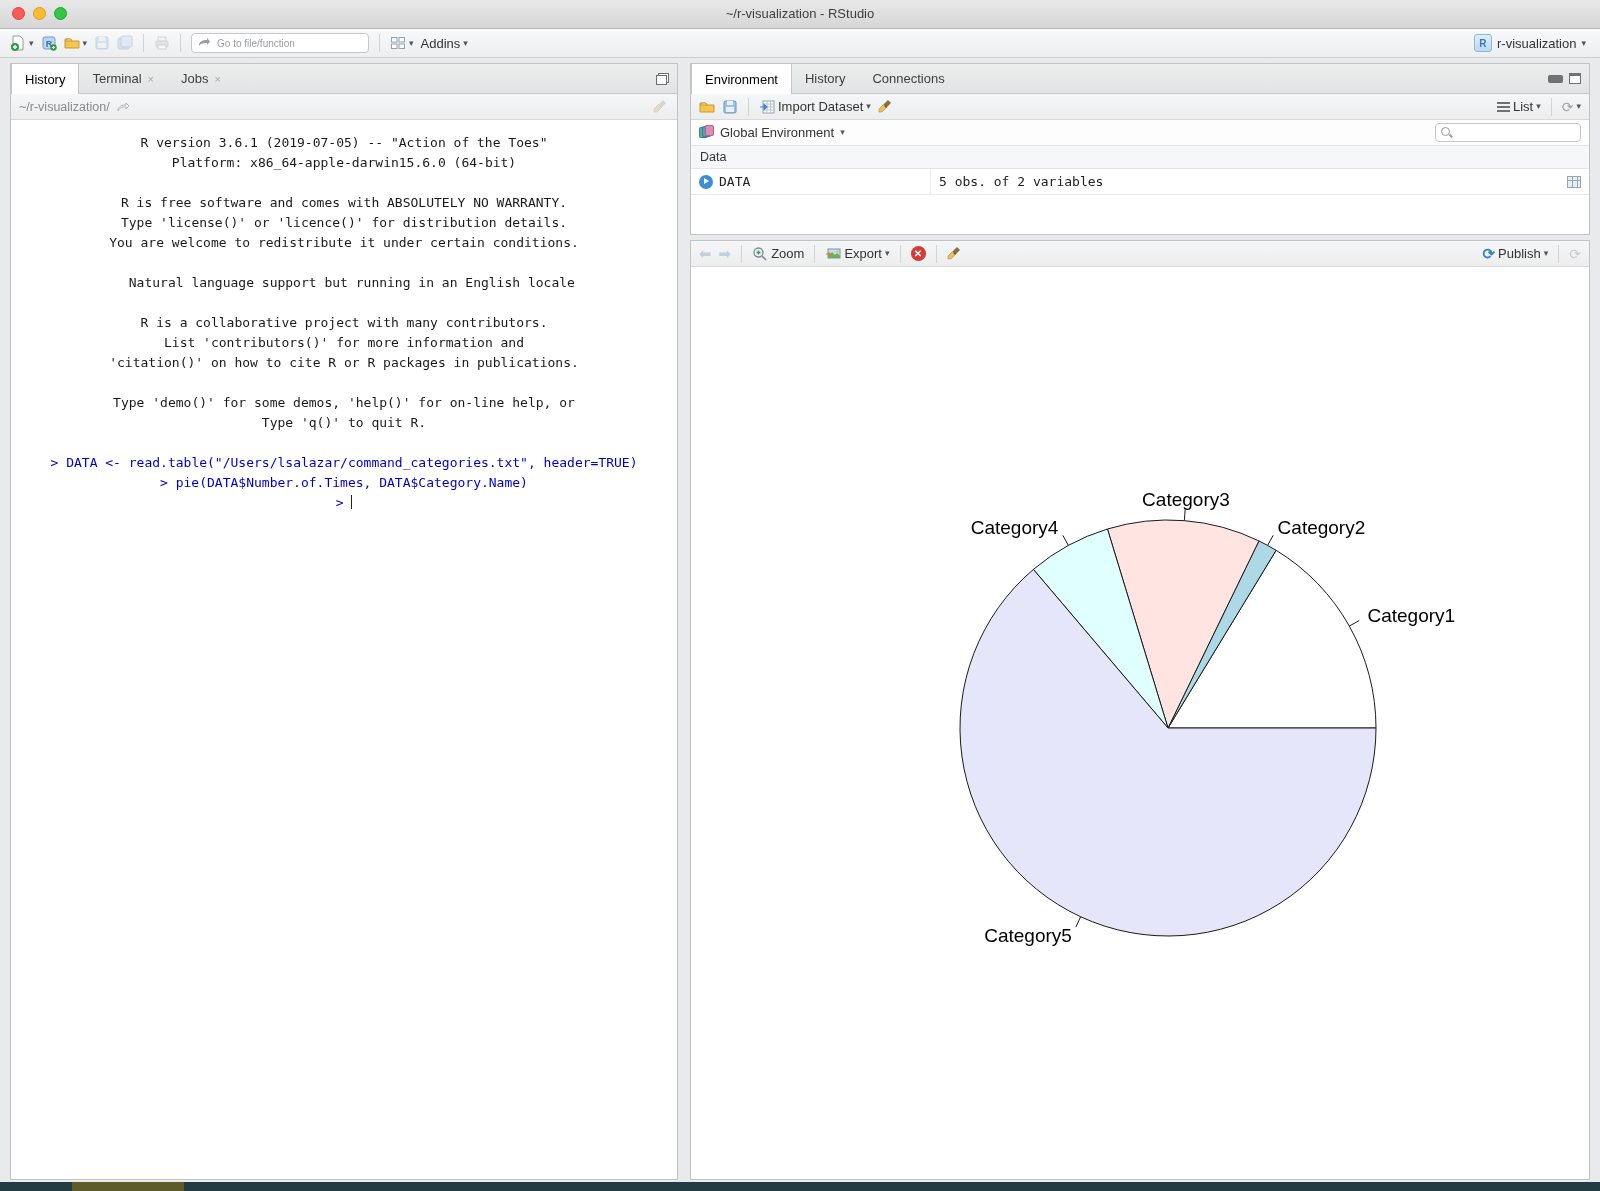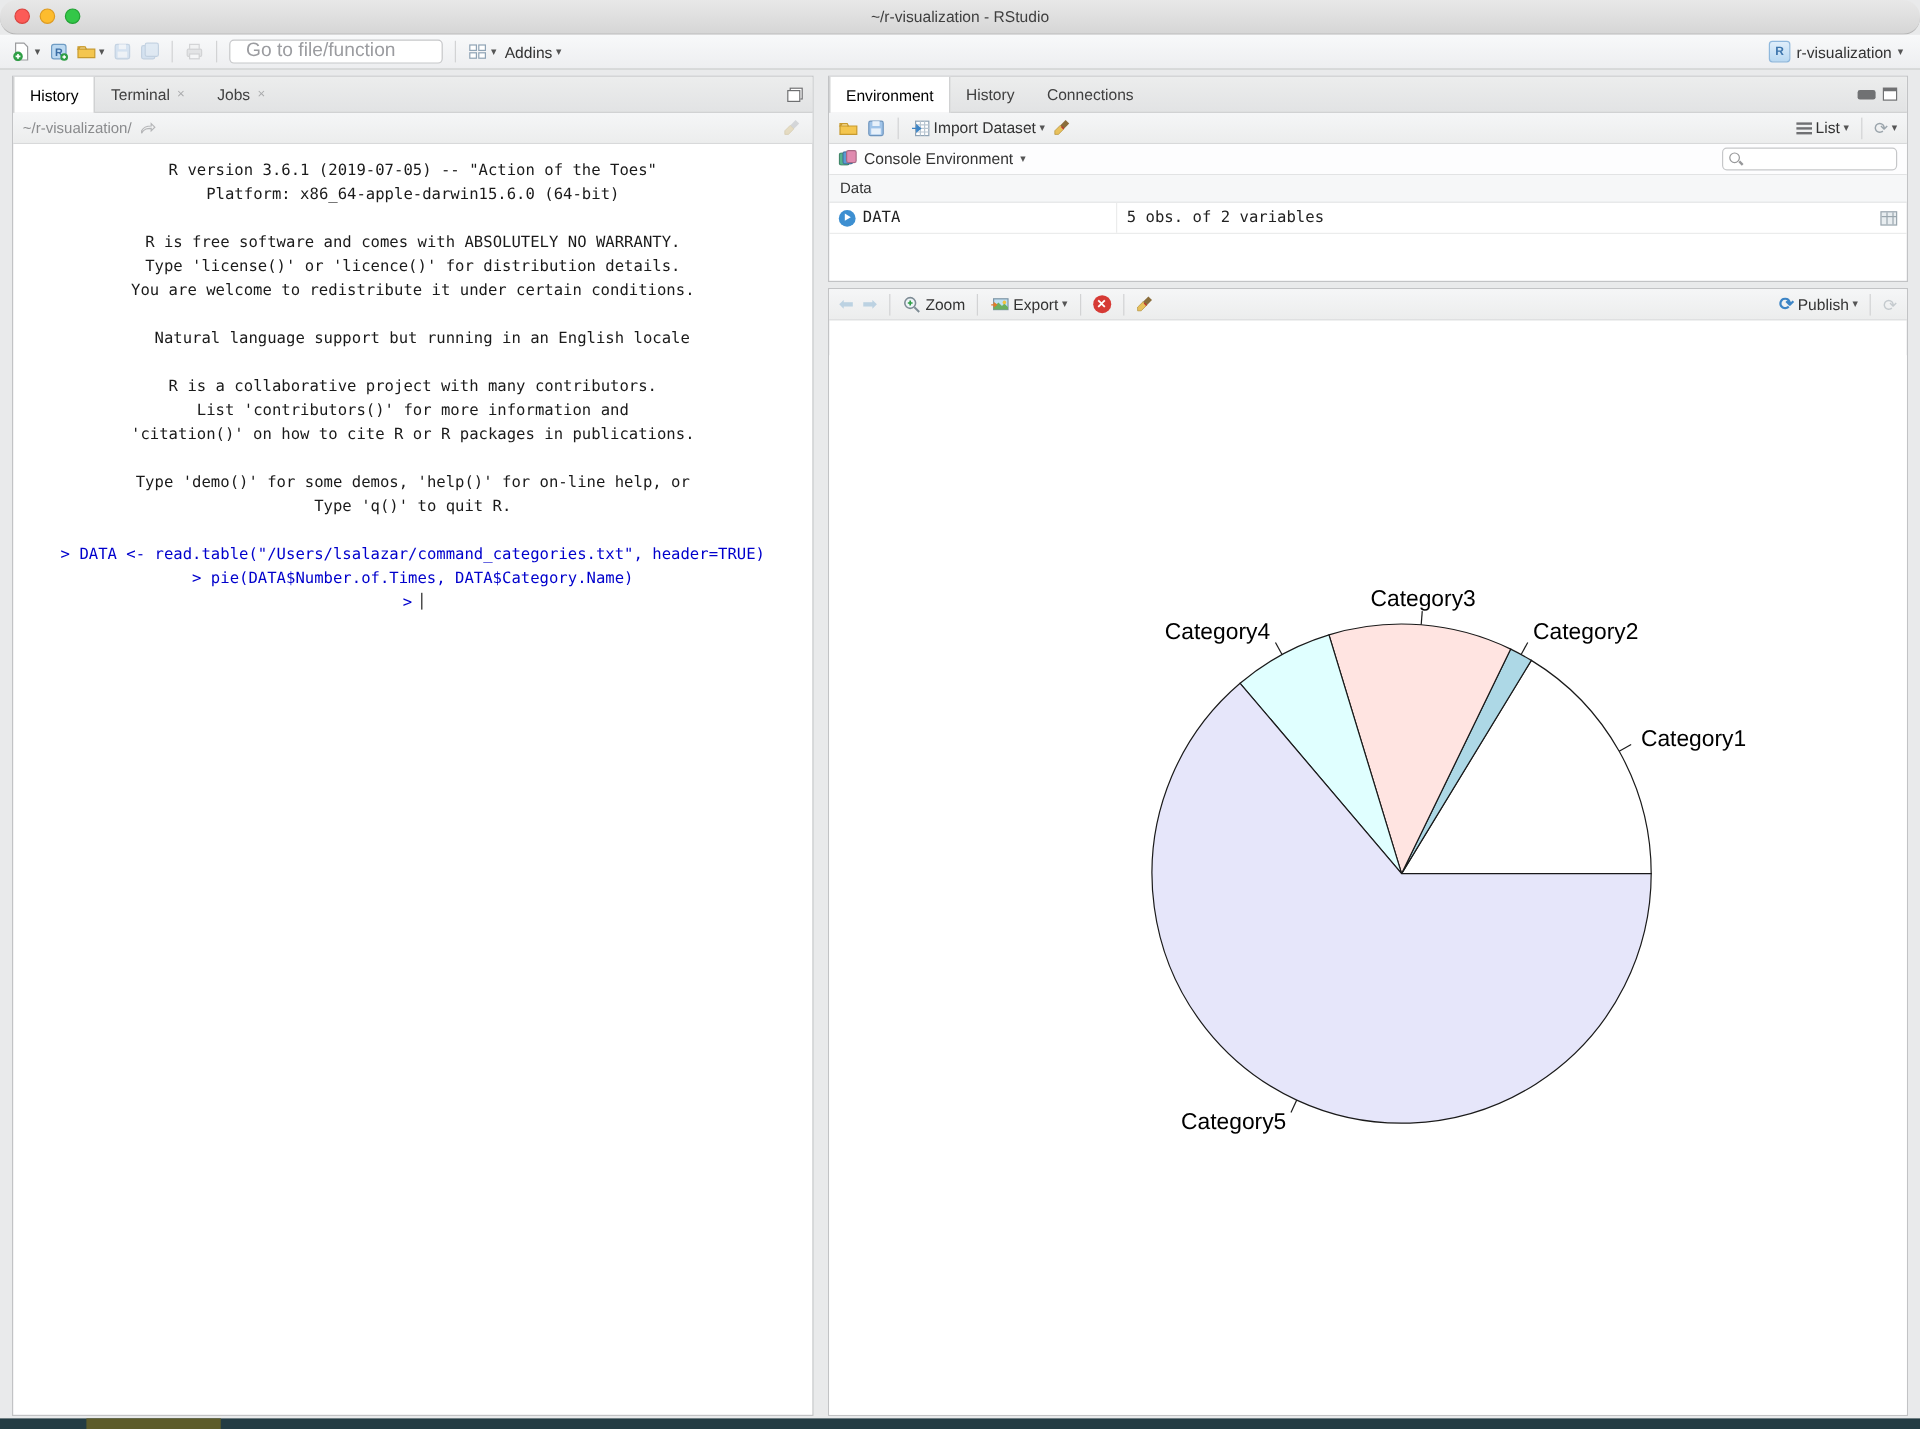--- a/index.html
+++ b/index.html
@@ -6,21 +6,20 @@
   body{
     width:1600px;height:1191px;position:relative;overflow:hidden;
     background:#e9eaeb;font-family:"Liberation Sans",sans-serif;
     -webkit-font-smoothing:antialiased;
   }
   
   .titlebar{
     position:absolute;left:0;top:0;width:1600px;height:28px;
     background:linear-gradient(#e8e8e8,#d6d6d6);
     border-bottom:1px solid #b4b4b4;
-    border-radius:14px;
   }
   .traffic{position:absolute;left:12px;top:7px;display:flex;gap:8px;}
   .light{width:13px;height:13px;border-radius:50%;}
   .light.red{background:#fc5b57;border:1px solid #d9443f;box-sizing:border-box;}
   .light.yellow{background:#fdbc2e;border:1px solid #dd9b23;box-sizing:border-box;}
   .light.green{background:#33c748;border:1px solid #23a135;box-sizing:border-box;}
   .wintitle{
     position:absolute;left:0;right:0;top:0;height:28px;line-height:28px;
     text-align:center;font-size:13px;color:#3f3f3f;
   }
@@ -34,21 +33,21 @@
   }
   .tbtn{display:flex;align-items:center;gap:3px;cursor:default;}
   .caret{font-size:9px;color:#555;line-height:1;}
   .sep{width:1px;height:18px;background:#d2d3d4;margin:0 3px;}
   .disabled{opacity:.35;}
   .goto{
     width:178px;height:20px;background:#fff;border:1px solid #c6c7c9;border-radius:4px;
     display:flex;align-items:center;padding:0 6px;gap:5px;box-sizing:border-box;
   }
   .goto input{
-    border:none;outline:none;flex:1;font-size:16px;color:#444;background:transparent;
+    border:none;outline:none;flex:1;font-size:10px;color:#444;background:transparent;
     font-family:"Liberation Sans",sans-serif;
   }
   .goto input::placeholder{color:#9b9ca0;}
   .spacer{flex:1;}
   .projbtn{display:flex;align-items:center;gap:5px;margin-right:4px;}
   .cube{
     width:16px;height:16px;border-radius:3px;background:linear-gradient(#dfeefb,#b9d9f2);
     border:1px solid #8fb8dd;color:#3e76ad;font-size:10px;font-weight:bold;
     display:flex;align-items:center;justify-content:center;
   }
@@ -320,21 +319,21 @@
       <span class="refresh">⟳</span>
       <span class="caret">▾</span>
     </div>
   </div>
   <div class="envscope">
     <span class="stack">
         <i></i>
         <i></i>
         <i></i>
       </span>
-    <span>Console Environment</span>
+    <span>Global Environment</span>
     <span class="caret">▾</span>
     <div class="envsearch">
       <span class="mag"></span>
       <input placeholder="" style="">
     </div>
   </div>
   <div class="sectionrow">Data</div>
   <div class="datarow">
     <div class="namecell">
       <span class="playicon"></span>

